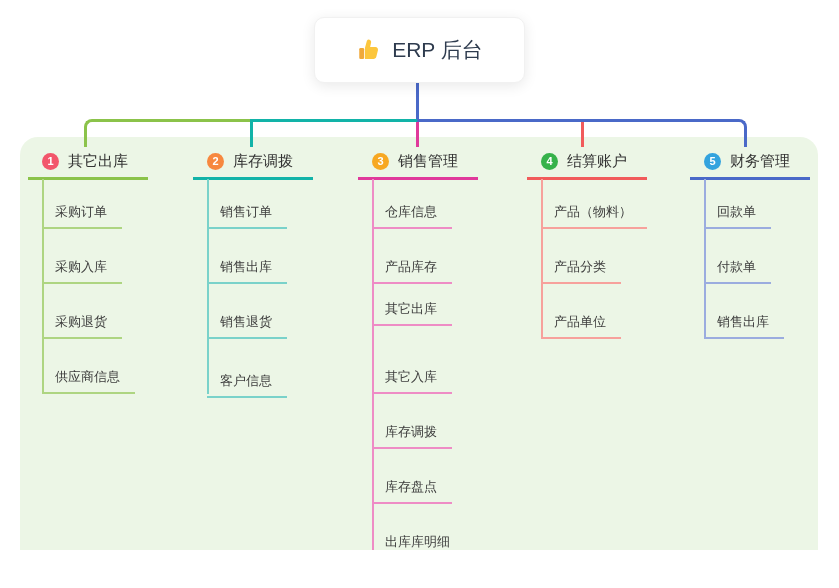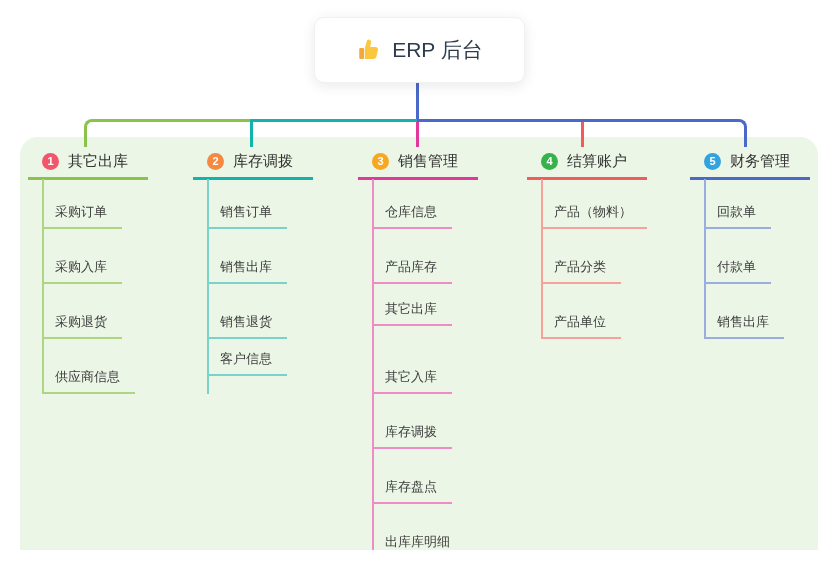--- a/index.html
+++ b/index.html
@@ -88,21 +88,21 @@
         <div class="vline" style="height: 215px; background: rgb(122, 210, 202);"></div>
         <div class="child" style="top: 199px; border-bottom-color: rgb(122, 210, 202); justify-content: flex-end;">
           <span>销售订单</span>
         </div>
         <div class="child" style="top: 254px; border-bottom-color: rgb(122, 210, 202);">
           <span>销售出库</span>
         </div>
         <div class="child" style="top: 309px; border-bottom-color: rgb(122, 210, 202);">
           <span>销售退货</span>
         </div>
-        <div class="child" style="top: 346px; border-bottom-color: rgb(122, 210, 202);">
+        <div class="child" style="top: 368px; border-bottom-color: rgb(122, 210, 202);">
           <span>客户信息</span>
         </div>
       </div>
       <div class="branch" style="left: 358px;">
         <div class="branch-header" style="border-bottom-color: rgb(224, 57, 155);">
           <span class="badge" style="background: rgb(247, 168, 34);">3</span>
           <span>销售管理</span>
         </div>
         <div class="vline" style="height: 380px; background: rgb(238, 140, 197);"></div>
         <div class="child" style="top: 199px; border-bottom-color: rgb(238, 140, 197);">

